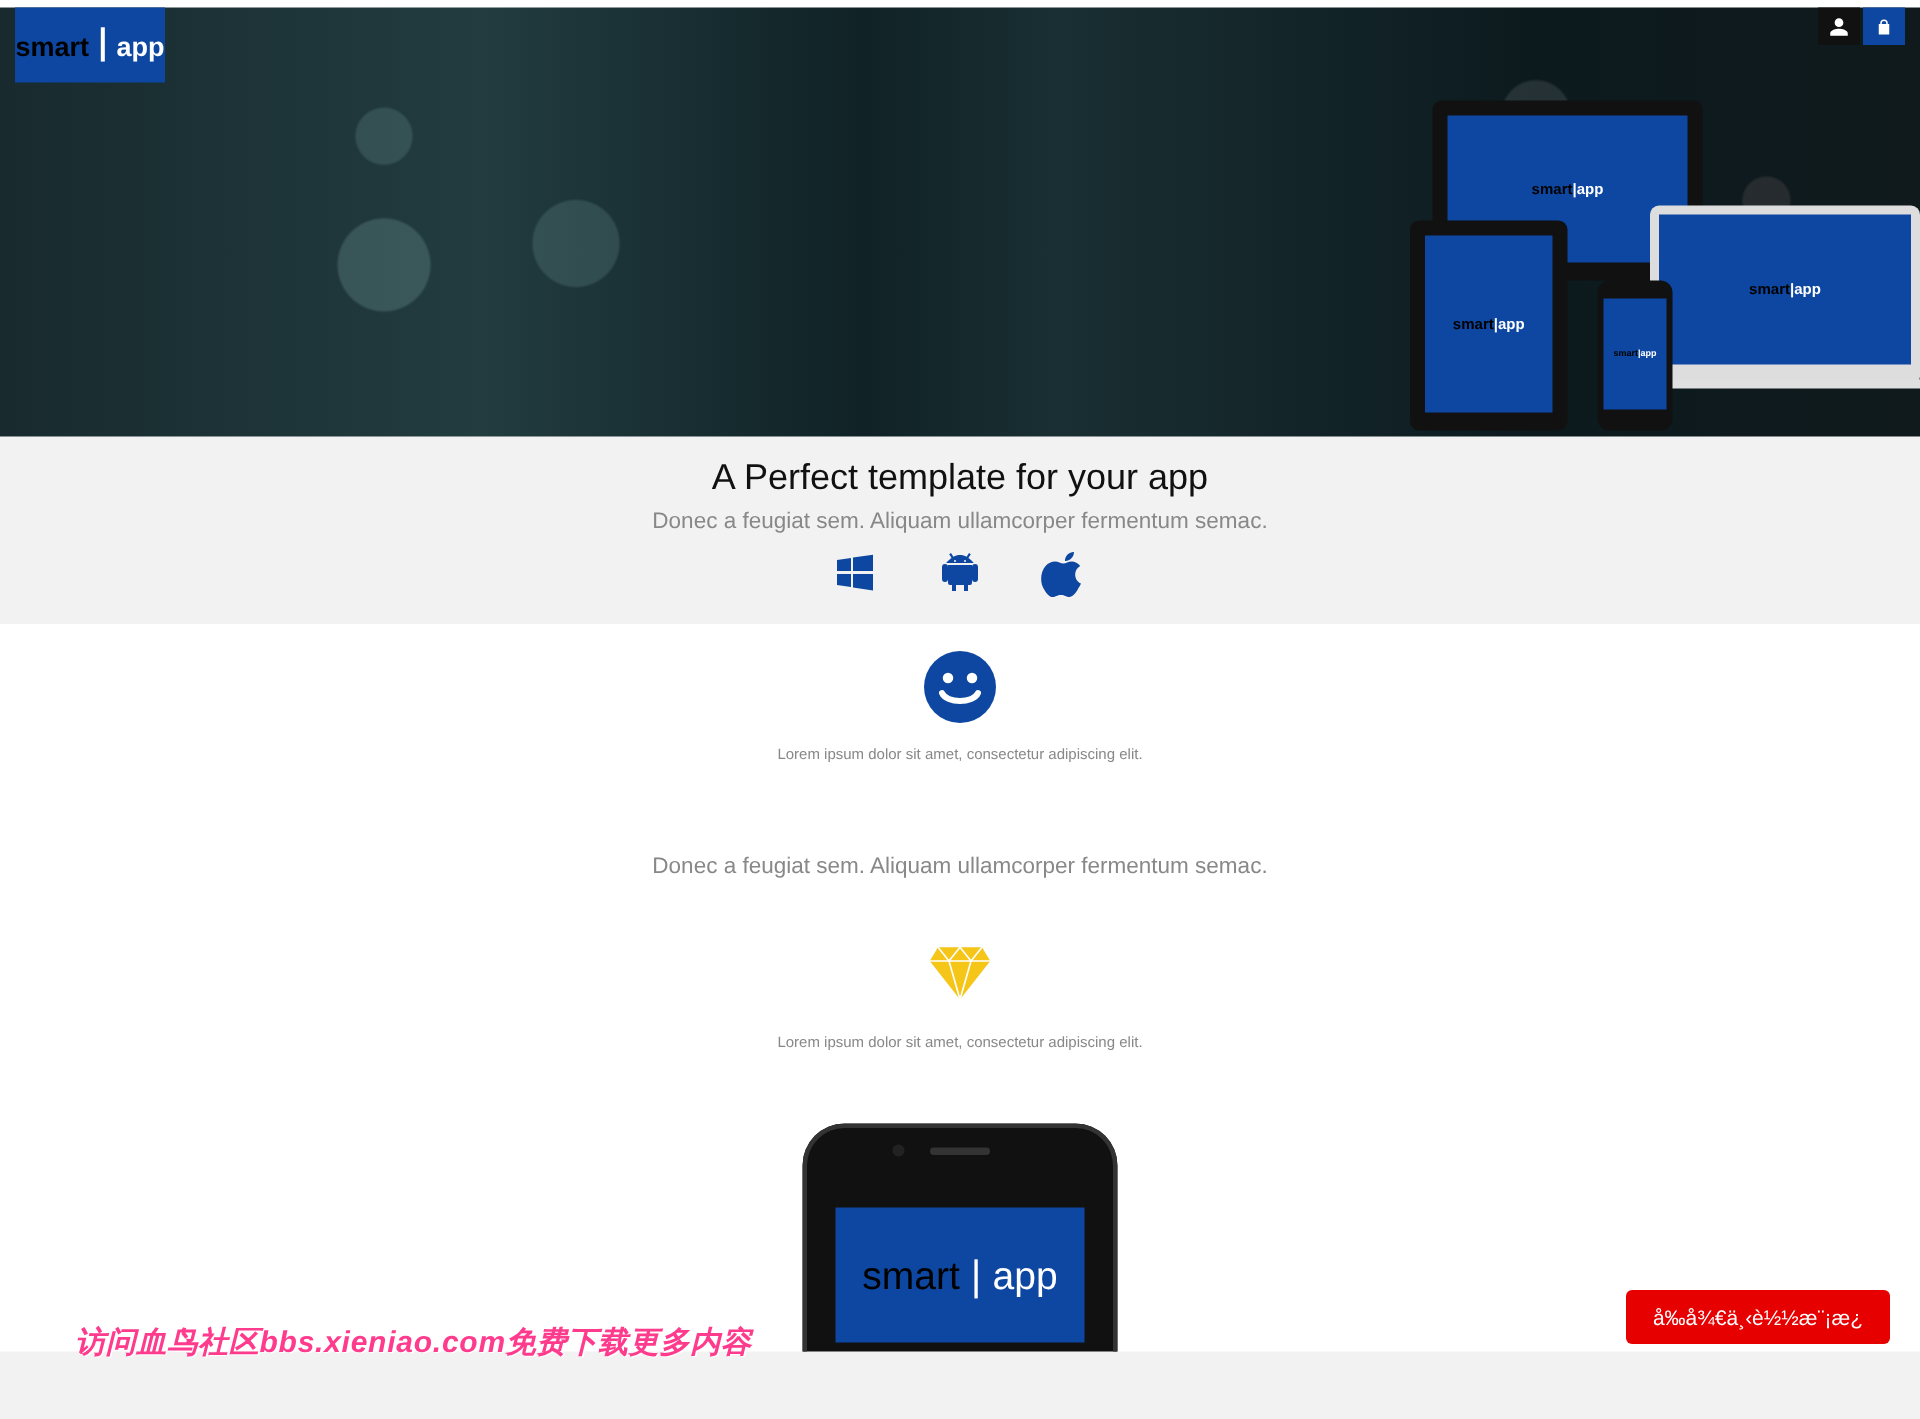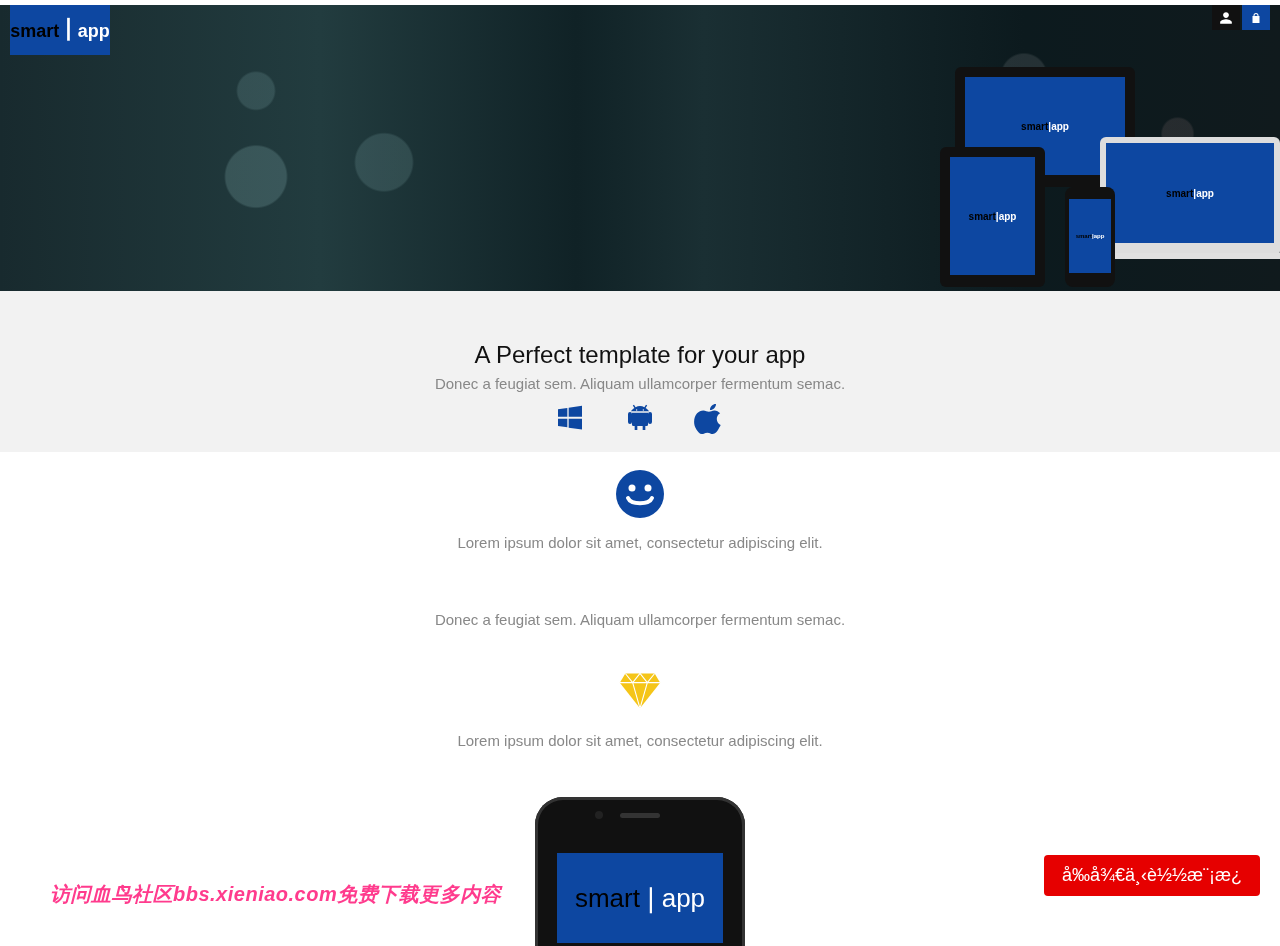--- a/index.html
+++ b/index.html
@@ -88,39 +88,39 @@
     width: 220px; height: 6px;
     background: #e0e0e0; border-radius: 2px;
   }
 
   
   .intro {
     background: #f2f2f2;
     text-align: center;
     padding: 14px 0 18px;
   }
-  .intro h2 { font-size: 24px; font-weight: 500; color: #111; margin-top: 36px; }
+  .intro h2 { font-size: 24px; font-weight: 500; color: #111; }
   .intro p { color: #888; font-size: 15px; margin-top: 6px; }
   .platform-row {
     display: flex; justify-content: center; gap: 38px;
     margin-top: 10px;
   }
   .platform-ico {
     width: 32px; height: 32px;
     color: #0d47a1;
   }
   .platform-ico svg { width: 100%; height: 100%; fill: currentColor; }
 
   
   .features { text-align: center; padding: 18px 0 0; }
   .feature { margin-bottom: 40px; }
   .feature .circle-ico {
     width: 48px; height: 48px; margin: 0 auto 16px;
   }
-  .feature p { color: #888; font-size: 15px; }
+  .feature p { color: #888; font-size: 10px; }
   .feature .sub { color: #888; font-size: 15px; margin-top: 60px; }
 
   svg.smile circle.face { fill: #0d47a1; }
 
   .diamond-wrap svg { fill: #f5c518; }
 
   
   .phone-section {
     display: flex; justify-content: center;
     padding-top: 8px;
@@ -176,21 +176,21 @@
   }
 
   
   .action-btn {
     position: fixed;
     right: 20px; bottom: 50px;
     background: #e60000;
     color: #fff;
     padding: 10px 18px;
     border-radius: 4px;
-    font-size: 18px;
+    font-size: 14px;
     z-index: 100;
   }
 </style>
 </head>
 <body>
 
 <div class="topbar">
   <div class="logo-box">
     <span class="logo-text">
       <span class="smart">smart</span><span class="pipe">❘</span><span>app</span>

